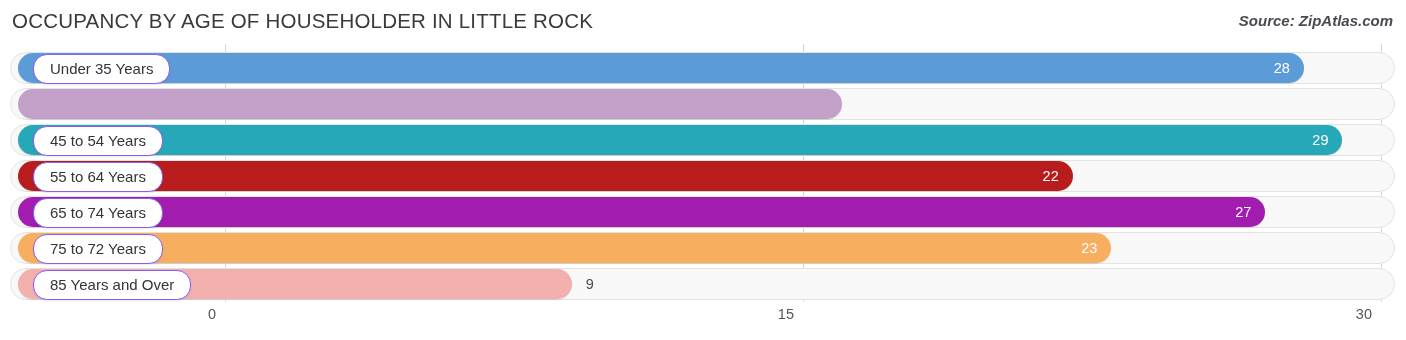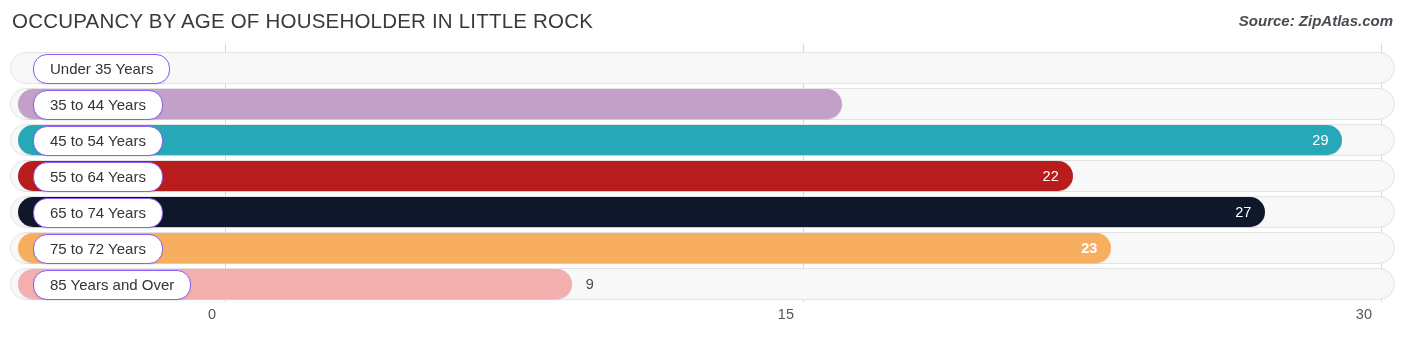--- a/index.html
+++ b/index.html
@@ -141,52 +141,54 @@
   <div id="chart-title">OCCUPANCY BY AGE OF HOUSEHOLDER IN LITTLE ROCK</div>
   <div id="chart-source">Source: ZipAtlas.com</div>
 </div>
 
 <div id="plot-area">
     <div class="gridline" style="left: 225px;"></div>
     <div class="gridline" style="left: 803px;"></div>
     <div class="gridline" style="left: 1381px;"></div>
     <div class="bar-row" style="top: 8px;">
       <div class="bar-track"></div>
+      <div class="bar-fill" style="width: 1285.93px; background: rgb(91, 155, 216);">
+        <span class="bar-value-inside">28</span>
+      </div>
       <div class="bar-label-pill">Under 35 Years</div>
     </div>
     <div class="bar-row" style="top: 44px;">
       <div class="bar-track"></div>
       <div class="bar-fill" style="width: 823.533px; background: rgb(195, 160, 200);"></div>
       <span class="bar-value-outside" style="left: 845.533px; margin-top: 26px;">16</span>
-      <div class="bar-label-pill">35 to 44 Years</div>
     </div>
     <div class="bar-row" style="top: 80px;">
       <div class="bar-track"></div>
       <div class="bar-fill" style="width: 1324.47px; background: rgb(38, 168, 184);">
         <span class="bar-value-inside">29</span>
       </div>
       <div class="bar-label-pill">45 to 54 Years</div>
     </div>
     <div class="bar-row" style="top: 116px;">
       <div class="bar-track"></div>
       <div class="bar-fill" style="width: 1054.73px; background: #b91c1c;">
         <span class="bar-value-inside">22</span>
       </div>
       <div class="bar-label-pill">55 to 64 Years</div>
     </div>
     <div class="bar-row" style="top: 152px;">
       <div class="bar-track"></div>
-      <div class="bar-fill" style="width: 1247.4px; background: #0f172a; text-align: right;">
+      <div class="bar-fill" style="width: 1247.4px; background: #a21caf; text-align: right;">
         <span class="bar-value-inside">27</span>
       </div>
       <div class="bar-label-pill">65 to 74 Years</div>
     </div>
     <div class="bar-row" style="top: 188px;">
       <div class="bar-track"></div>
-      <div class="bar-fill" style="width: 1093.27px; background: rgb(247, 174, 95); font-weight: bold;">
+      <div class="bar-fill" style="width: 1093.27px; background: rgb(247, 174, 95);">
         <span class="bar-value-inside">23</span>
       </div>
       <div class="bar-label-pill">75 to 72 Years</div>
     </div>
     <div class="bar-row" style="top: 224px;">
       <div class="bar-track"></div>
       <div class="bar-fill" style="width: 553.8px; background: rgb(242, 175, 174);"></div>
       <span class="bar-value-outside" style="left: 575.8px;">9</span>
       <div class="bar-label-pill">85 Years and Over</div>
     </div>

